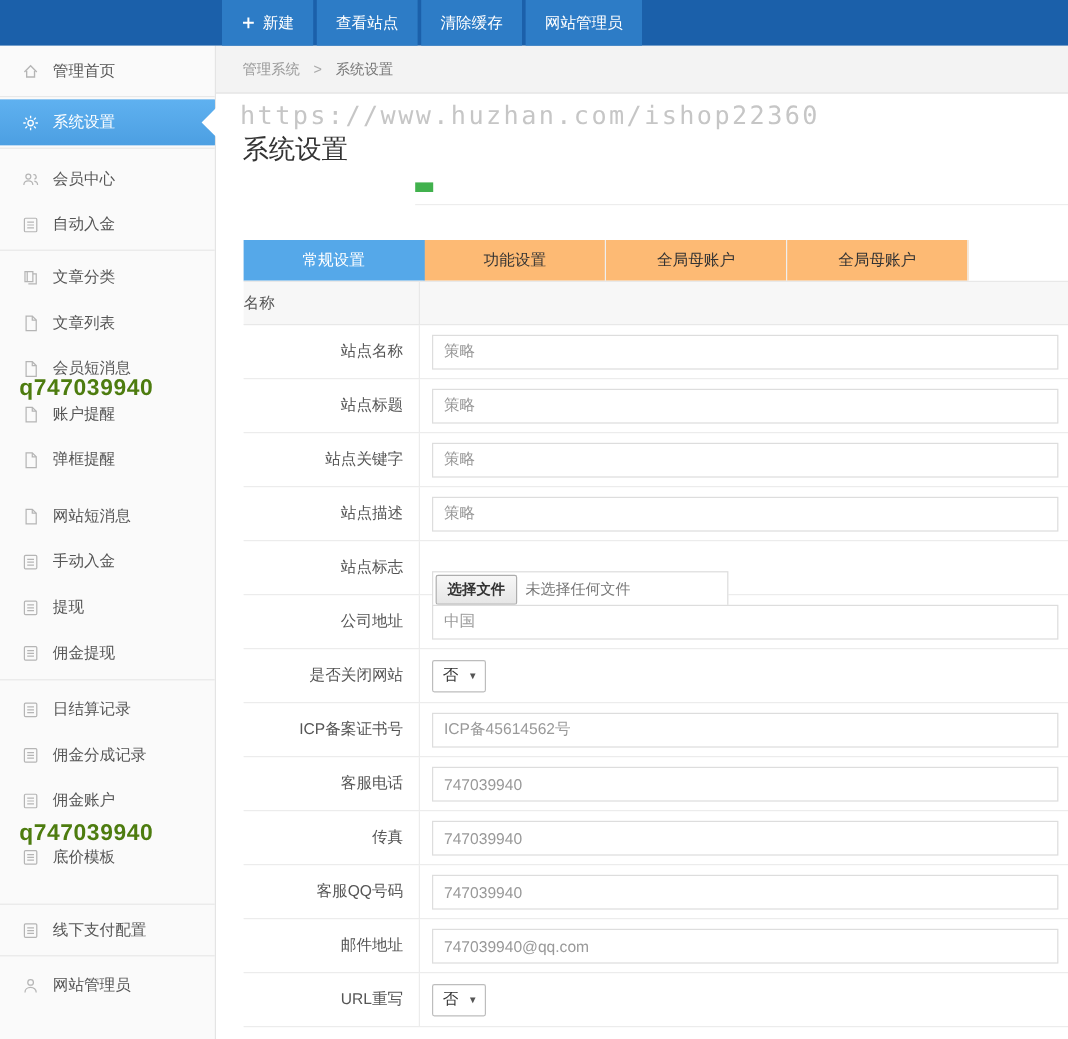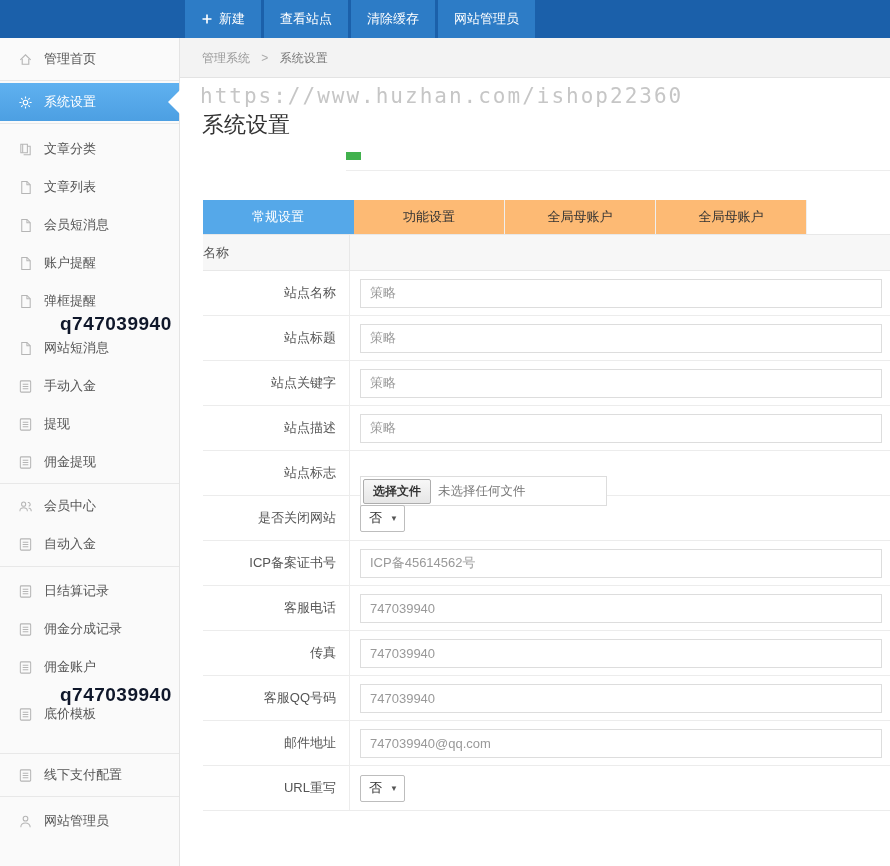--- a/index.html
+++ b/index.html
@@ -56,22 +56,22 @@
     color: #fff;
   }
   .side-item.active .si-icon { color: #fff; }
   .side-item.active::after {
     content: ""; position: absolute; right: -1px; top: 50%; margin-top: -12px;
     width: 0; height: 0;
     border-top: 12px solid transparent; border-bottom: 12px solid transparent;
     border-right: 12px solid #fff;
   }
   .sidebar-watermark {
-    position: absolute; left: 16px; font-weight: 700; font-size: 19px; color: #0f172a;
-    letter-spacing: 0.5px; pointer-events: none; z-index: 6; margin-left: 44px;
+    position: absolute; left: 16px; font-weight: 700; font-size: 19px; color: #4d7c0f;
+    letter-spacing: 0.5px; pointer-events: none; z-index: 6;
   }
   .wm1 { top: 275px; }
   .wm2 { top: 646px; }
 
   
   .breadcrumb-bar {
     position: absolute; left: 180px; top: 38px; width: 710px; height: 40px;
     background: #f3f3f3; border-bottom: 1px solid #e3e3e3;
     line-height: 40px; padding-left: 22px; font-size: 12px; color: #999;
   }
@@ -197,20 +197,41 @@
                 <path d="M8 1.5v2.2M8 12.3v2.2M1.5 8h2.2M12.3 8h2.2M3.4 3.4l1.6 1.6M11 11l1.6 1.6M12.6 3.4 11 5M5 11l-1.6 1.6" stroke="currentColor" stroke-width="1.2" fill="none"></path>
               </svg>
             </span>
             <span>系统设置</span>
           </div>
         </div>
         <div class="side-group">
           <div class="side-item">
             <span class="si-icon">
               <svg viewBox="0 0 16 16" width="15" height="15">
+                <circle cx="6" cy="5.5" r="2.2" stroke="currentColor" stroke-width="1.1" fill="none"></circle>
+                <path d="M2 13c0-2.2 1.8-3.6 4-3.6s4 1.4 4 3.6" stroke="currentColor" stroke-width="1.1" fill="none"></path>
+                <path d="M10.5 3.8a2 2 0 1 1 .9 3.9M11.3 9.6c1.7.3 2.9 1.6 2.9 3.4" stroke="currentColor" stroke-width="1.1" fill="none"></path>
+              </svg>
+            </span>
+            <span>会员中心</span>
+          </div>
+          <div class="side-item">
+            <span class="si-icon">
+              <svg viewBox="0 0 16 16" width="15" height="15">
+                <rect x="2.5" y="2" width="11" height="12" rx="1" stroke="currentColor" stroke-width="1.1" fill="none"></rect>
+                <path d="M5 5.5h6M5 8h6M5 10.5h6" stroke="currentColor" stroke-width="1.1" fill="none"></path>
+              </svg>
+            </span>
+            <span>自动入金</span>
+          </div>
+        </div>
+        <div class="side-group">
+          <div class="side-item">
+            <span class="si-icon">
+              <svg viewBox="0 0 16 16" width="15" height="15">
                 <path d="M3 2.5h7v9H3z" stroke="currentColor" stroke-width="1.1" fill="none"></path>
                 <path d="M10 4.5h3v9H6" stroke="currentColor" stroke-width="1.1" fill="none"></path>
                 <path d="M5 2.5v9" stroke="currentColor" stroke-width="1.1" fill="none"></path>
               </svg>
             </span>
             <span>文章分类</span>
           </div>
           <div class="side-item">
             <span class="si-icon">
               <svg viewBox="0 0 16 16" width="15" height="15">
@@ -275,41 +296,20 @@
             <span>提现</span>
           </div>
           <div class="side-item">
             <span class="si-icon">
               <svg viewBox="0 0 16 16" width="15" height="15">
                 <rect x="2.5" y="2" width="11" height="12" rx="1" stroke="currentColor" stroke-width="1.1" fill="none"></rect>
                 <path d="M5 5.5h6M5 8h6M5 10.5h6" stroke="currentColor" stroke-width="1.1" fill="none"></path>
               </svg>
             </span>
             <span>佣金提现</span>
-          </div>
-        </div>
-        <div class="side-group">
-          <div class="side-item">
-            <span class="si-icon">
-              <svg viewBox="0 0 16 16" width="15" height="15">
-                <circle cx="6" cy="5.5" r="2.2" stroke="currentColor" stroke-width="1.1" fill="none"></circle>
-                <path d="M2 13c0-2.2 1.8-3.6 4-3.6s4 1.4 4 3.6" stroke="currentColor" stroke-width="1.1" fill="none"></path>
-                <path d="M10.5 3.8a2 2 0 1 1 .9 3.9M11.3 9.6c1.7.3 2.9 1.6 2.9 3.4" stroke="currentColor" stroke-width="1.1" fill="none"></path>
-              </svg>
-            </span>
-            <span>会员中心</span>
-          </div>
-          <div class="side-item">
-            <span class="si-icon">
-              <svg viewBox="0 0 16 16" width="15" height="15">
-                <rect x="2.5" y="2" width="11" height="12" rx="1" stroke="currentColor" stroke-width="1.1" fill="none"></rect>
-                <path d="M5 5.5h6M5 8h6M5 10.5h6" stroke="currentColor" stroke-width="1.1" fill="none"></path>
-              </svg>
-            </span>
-            <span>自动入金</span>
           </div>
         </div>
         <div class="side-group">
           <div class="side-item">
             <span class="si-icon">
               <svg viewBox="0 0 16 16" width="15" height="15">
                 <rect x="2.5" y="2" width="11" height="12" rx="1" stroke="currentColor" stroke-width="1.1" fill="none"></rect>
                 <path d="M5 5.5h6M5 8h6M5 10.5h6" stroke="currentColor" stroke-width="1.1" fill="none"></path>
               </svg>
             </span>
@@ -421,20 +421,26 @@
           <div class="form-row">
             <div class="form-label">站点标志</div>
             <div class="form-field">
               <div class="filebox">
                 <span class="filebtn">选择文件</span>
                 <span class="filestatus">未选择任何文件</span>
               </div>
             </div>
           </div>
           <div class="form-row">
+            <div class="form-label">公司地址</div>
+            <div class="form-field">
+              <input class="txt" type="text" value="中国" style="">
+            </div>
+          </div>
+          <div class="form-row">
             <div class="form-label">是否关闭网站</div>
             <div class="form-field">
               <div class="selectbox">
                 <span>否</span>
                 <span class="caret">▼</span>
               </div>
             </div>
           </div>
           <div class="form-row">
             <div class="form-label">ICP备案证书号</div>

